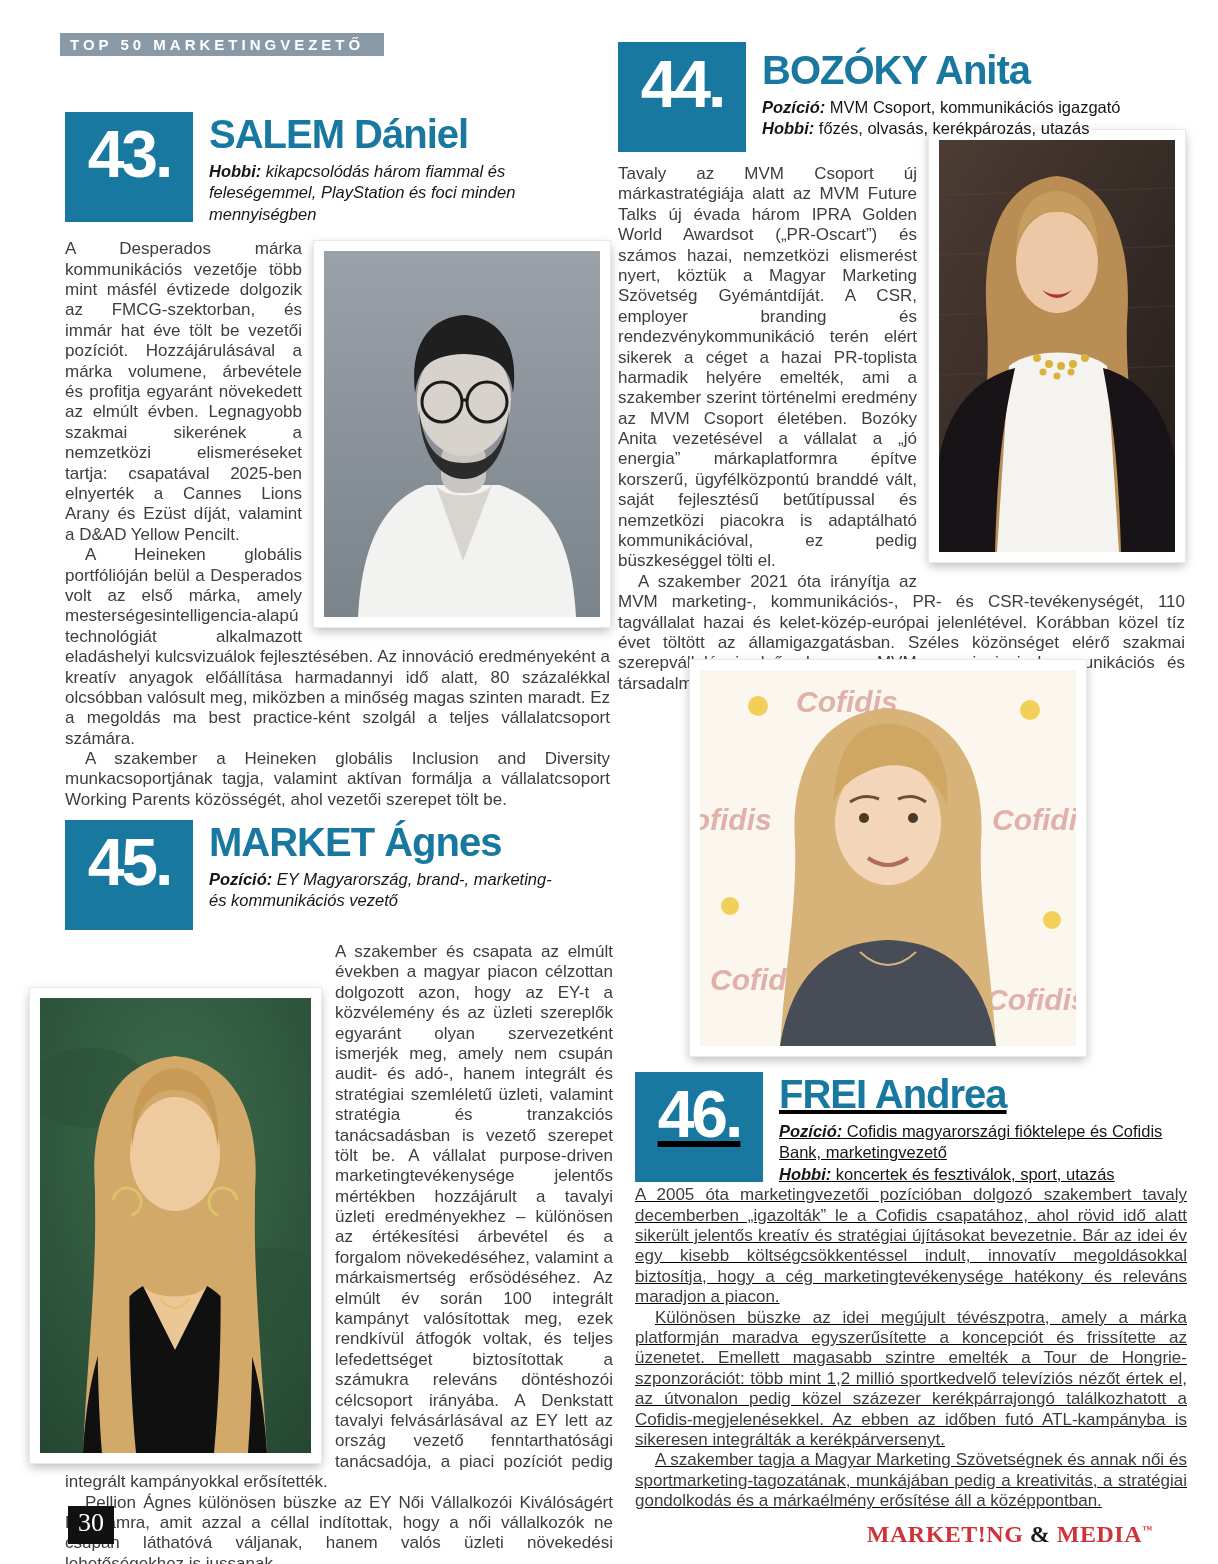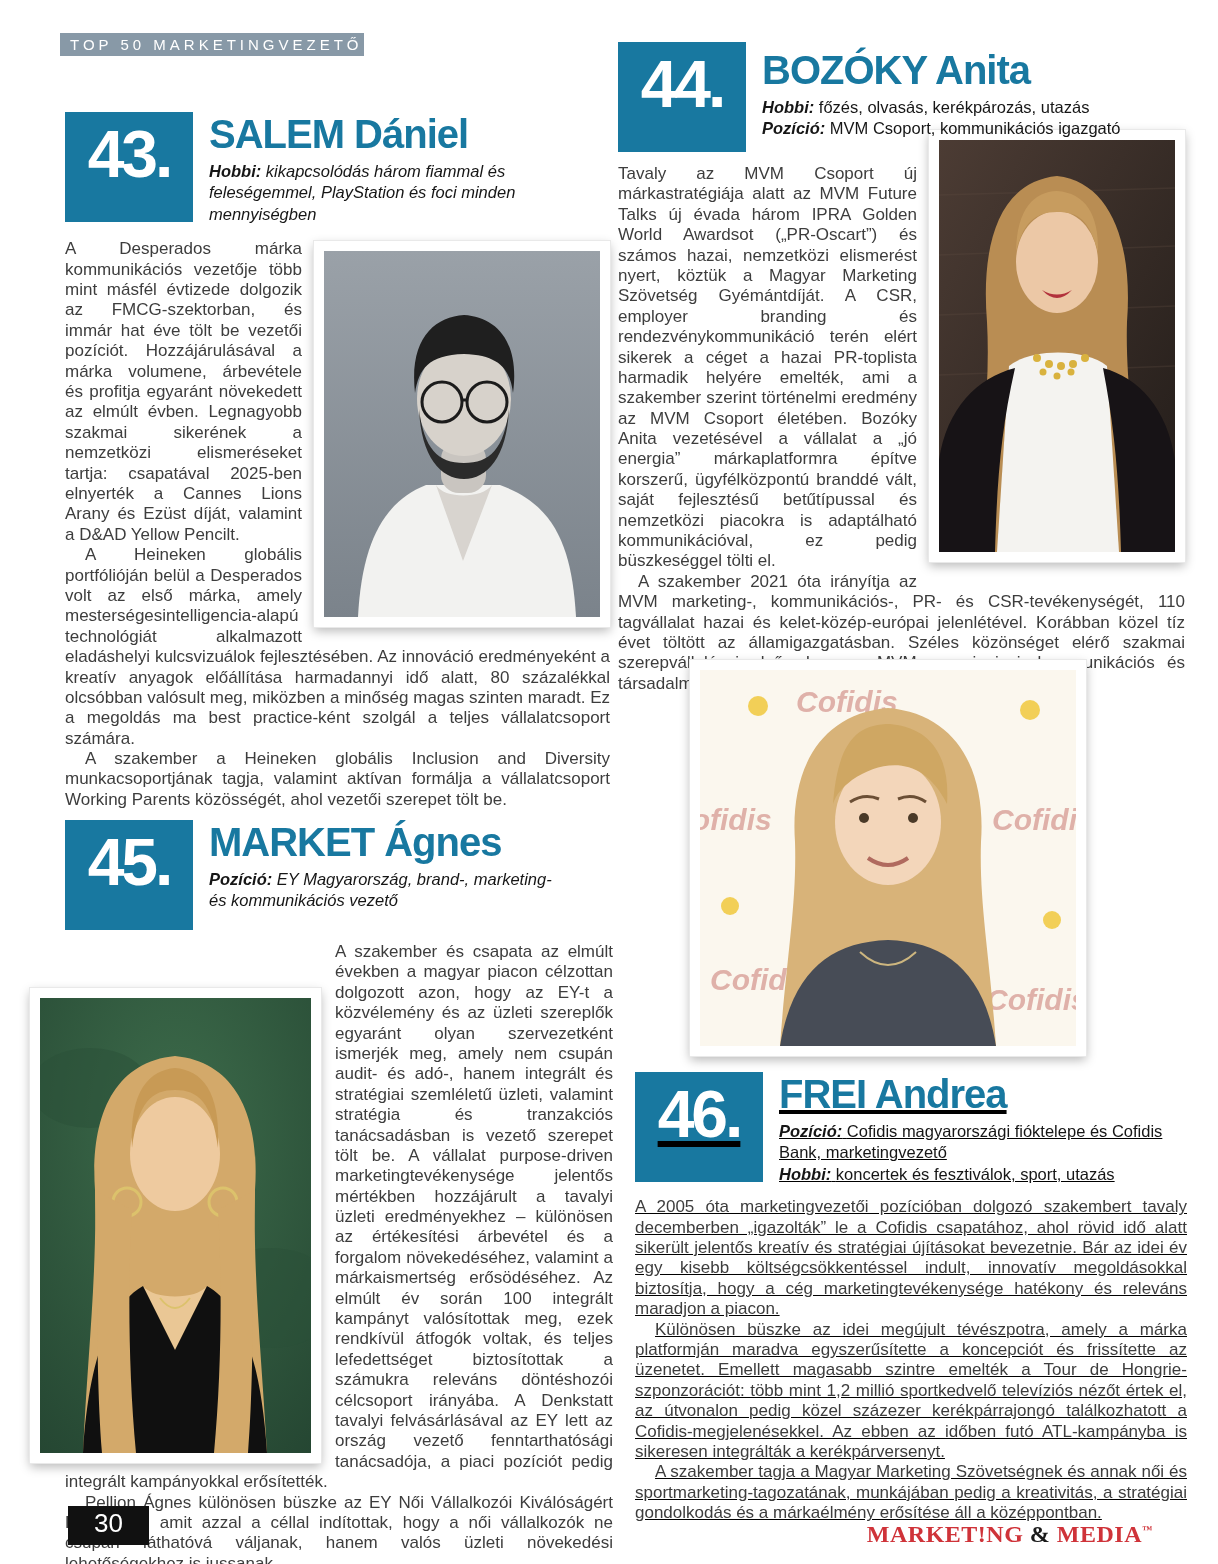--- a/index.html
+++ b/index.html
@@ -1,20 +1,20 @@
 <!DOCTYPE html>
 <html lang="hu" style="--accent: #1878a0; --header-bar: #8899a7; --logo-red: #cf3339;"><head>
 <meta charset="utf-8">
 <style>
   html,body { margin:0; padding:0; background:#ffffff; }
   .page { position:relative; width:1218px; height:1564px; background:#fff; overflow:hidden;
           font-family:"Liberation Sans","DejaVu Sans",sans-serif; }
 
   .topbar { position:absolute; left:60px; top:33px; background:var(--header-bar,#8899a7);
-            color:#fff; font-weight:normal; font-size:15px; letter-spacing:4px; padding:3px 1px 3px 10px; }
+            color:#fff; font-weight:bold; font-size:15px; letter-spacing:4px; padding:3px 20px 3px 10px; }
 
   .article { position:absolute; }
   .art-header { display:flex; align-items:flex-start; }
   .numbox { flex:0 0 auto; width:128px; height:110px; background:var(--accent,#1878a0); color:#fff;
             font-weight:bold; font-size:66px; letter-spacing:-3px; line-height:0.92;
             display:flex; justify-content:center; padding-top:12px; box-sizing:border-box; }
   .art-meta { margin-left:16px; padding-top:2px; }
   .art-name { margin:0 0 7px; font-size:40px; line-height:1.0; font-weight:bold;
               color:var(--accent,#1878a0); letter-spacing:-1px; }
   .meta-line { font-size:16.5px; line-height:1.3; color:#161616; }
@@ -38,24 +38,24 @@
   #art44 .art-body { margin-top:12px; }
   #art44 .photo { width:236px; margin:-34px 0 10px 12px; }
 
   #photo-frei { position:absolute; left:690px; top:660px; width:376px; }
 
   #art45 { left:65px;  top:820px;  width:548px; }
   #art45 .art-body { margin-top:12px; }
   #art45 .photo { width:271px; margin:46px 14px 8px -35px; }
 
   #art46 { left:635px; top:1072px; width:552px;text-decoration:underline; }
-  #art46 .art-body { margin-top:12px; }
+  #art46 .art-body { margin-top:0; }
 
   .pagenum { position:absolute; left:68px; top:1506px; background:#111; color:#fff;
-             font-family:Liberation Sans, sans-serif; font-size:26px; padding:2px 26px 6px; }
+             font-family:Liberation Serif, serif; font-size:26px; padding:2px 10px 6px; }
   .maglogo { position:absolute; right:66px; top:1521px; font-family:"Liberation Serif","DejaVu Serif",serif;
              font-weight:bold; font-size:24px; color:var(--logo-red,#cf3339); letter-spacing:0.5px; }
   .maglogo .amp { color:#1a1a1a; }
   .maglogo .tm { font-size:10px; vertical-align:super; letter-spacing:0; }
 </style>
 </head>
 <body>
 
 <div class="page">
 
@@ -96,22 +96,22 @@
       <p class="ind">A Heineken globális portfólióján belül a Desperados volt az első márka, amely mesterségesintelligencia-alapú technológiát alkalmazott eladáshelyi kulcsvizuálok fejlesztésében. Az innováció eredményeként a kreatív anyagok előállítása harmadannyi idő alatt, 80 százalékkal olcsóbban valósult meg, miközben a minőség magas szinten maradt. Ez a megoldás ma best practice-ként szolgál a teljes vállalatcsoport számára.</p>
       <p class="ind">A szakember a Heineken globális Inclusion and Diversity munkacsoportjának tagja, valamint aktívan formálja a vállalatcsoport Working Parents közösségét, ahol vezetői szerepet tölt be.</p>
     </div>
   </div>
 
   <div class="article" id="art44">
     <div class="art-header">
       <div class="numbox">44.</div>
       <div class="art-meta w400">
         <h2 class="art-name">BOZÓKY Anita</h2>
+        <div class="meta-line"><span class="meta-label">Pozíció:</span> <span>MVM Csoport, kommunikációs igazgató</span></div>
         <div class="meta-line"><span class="meta-label">Hobbi:</span> <span>főzés, olvasás, kerékpározás, utazás</span></div>
-        <div class="meta-line"><span class="meta-label">Pozíció:</span> <span>MVM Csoport, kommunikációs igazgató</span></div>
       </div>
     </div>
     <div class="art-body">
       <p>
         <span class="photo float-r">
           <svg viewBox="0 0 236 412" xmlns="http://www.w3.org/2000/svg" role="img">
             <defs>
                 <linearGradient id="g44" x1="0" y1="0" x2="1" y2="1">
               <stop offset="0" stop-color="#4c3c34"></stop>
                   <stop offset="1" stop-color="#221c19"></stop>

